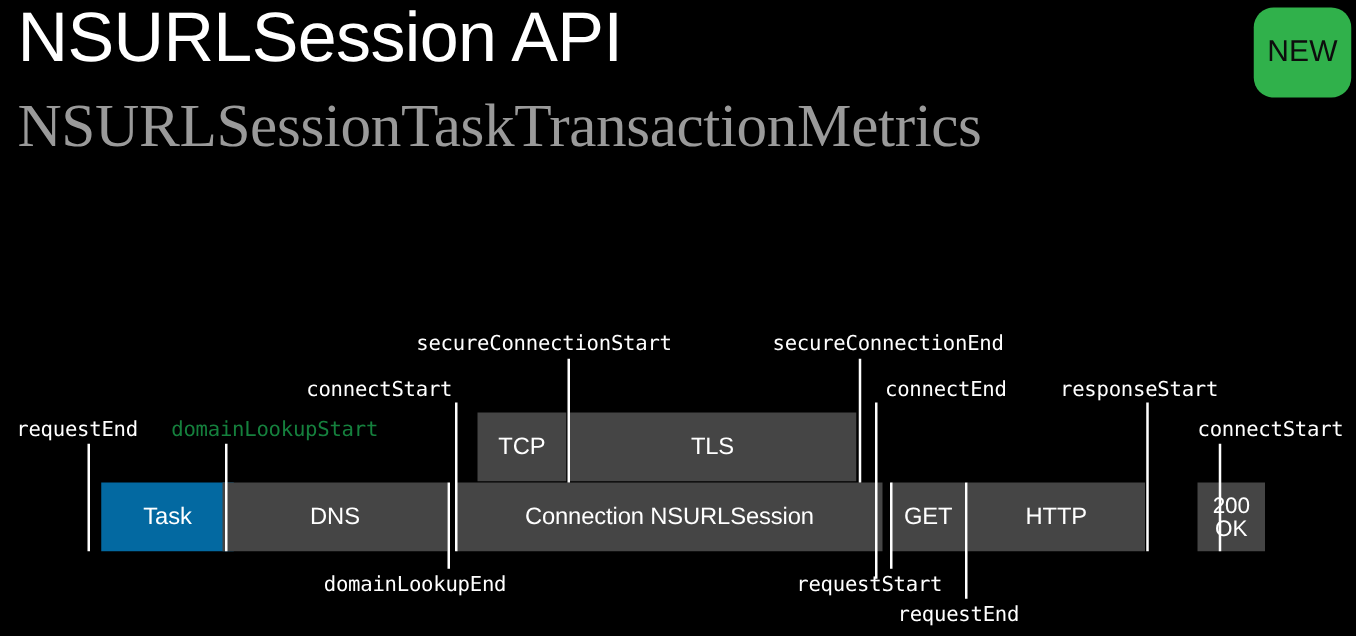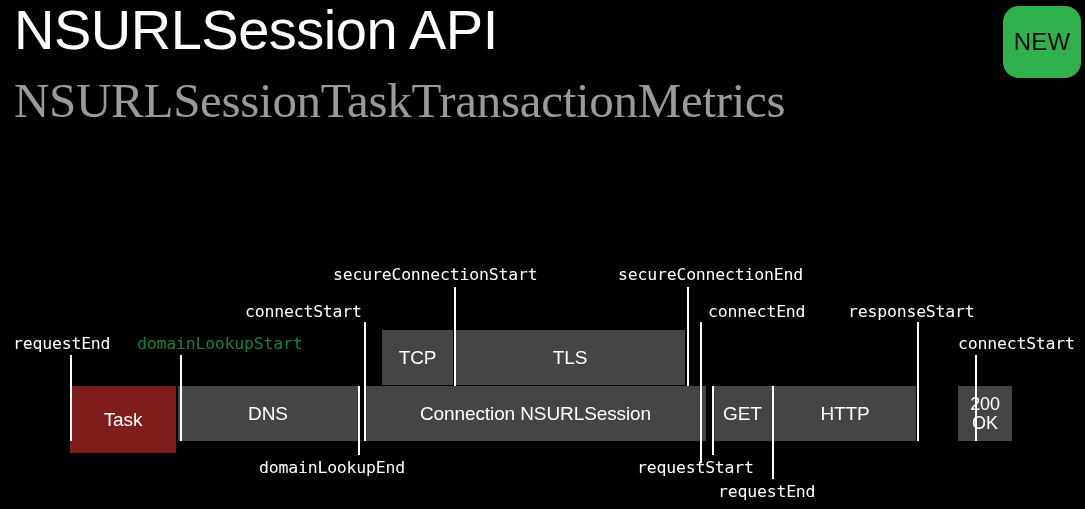--- a/index.html
+++ b/index.html
@@ -111,21 +111,21 @@
 
 <div id="slide-title" style="color: rgb(255, 255, 255);">NSURLSession API</div>
 
 <div id="slide-subtitle" style="color: rgb(154, 154, 154);">NSURLSessionTaskTransactionMetrics</div>
 
 <div id="new-badge" style="background: rgb(48, 177, 75);">NEW</div>
 
 <div id="timeline">
     <div class="tl-bar" style="left: 382px; top: 330px; width: 71px; height: 55px; background: rgb(69, 69, 69);">TCP</div>
     <div class="tl-bar" style="left: 455px; top: 330px; width: 230px; height: 55px; background: rgb(69, 69, 69);">TLS</div>
-    <div class="tl-bar" style="left: 70px; top: 386px; width: 106px; height: 67px; background: #7f1d1d;">Task</div>
+    <div class="tl-bar" style="left: 81px; top: 386px; width: 106px; height: 55px; background: #0369a1;">Task</div>
     <div class="tl-bar" style="left: 178px; top: 386px; width: 180px; height: 55px; background: rgb(69, 69, 69);">DNS</div>
     <div class="tl-bar" style="left: 365px; top: 386px; width: 341px; height: 55px; background: rgb(69, 69, 69);">Connection NSURLSession</div>
     <div class="tl-bar" style="left: 713px; top: 386px; width: 59px; height: 55px; background: rgb(69, 69, 69);">GET</div>
     <div class="tl-bar" style="left: 774px; top: 386px; width: 142px; height: 55px; background: rgb(69, 69, 69);">HTTP</div>
     <div class="tl-bar small" style="left: 920px; top: 386px; width: 54px; height: 55px; background: rgb(69, 69, 69); margin-left: 38px;">200
 OK</div>
     <div class="tl-tick" style="left: 70px; top: 355px; height: 86px; background: rgb(255, 255, 255);"></div>
     <div class="tl-label" style="left: 13px; top: 336px; color: rgb(255, 255, 255);">requestEnd</div>
     <div class="tl-tick" style="left: 180px; top: 355px; height: 86px; background: rgb(255, 255, 255);"></div>
     <div class="tl-label" style="left: 137px; top: 336px; color: #15803d;">domainLookupStart</div>

